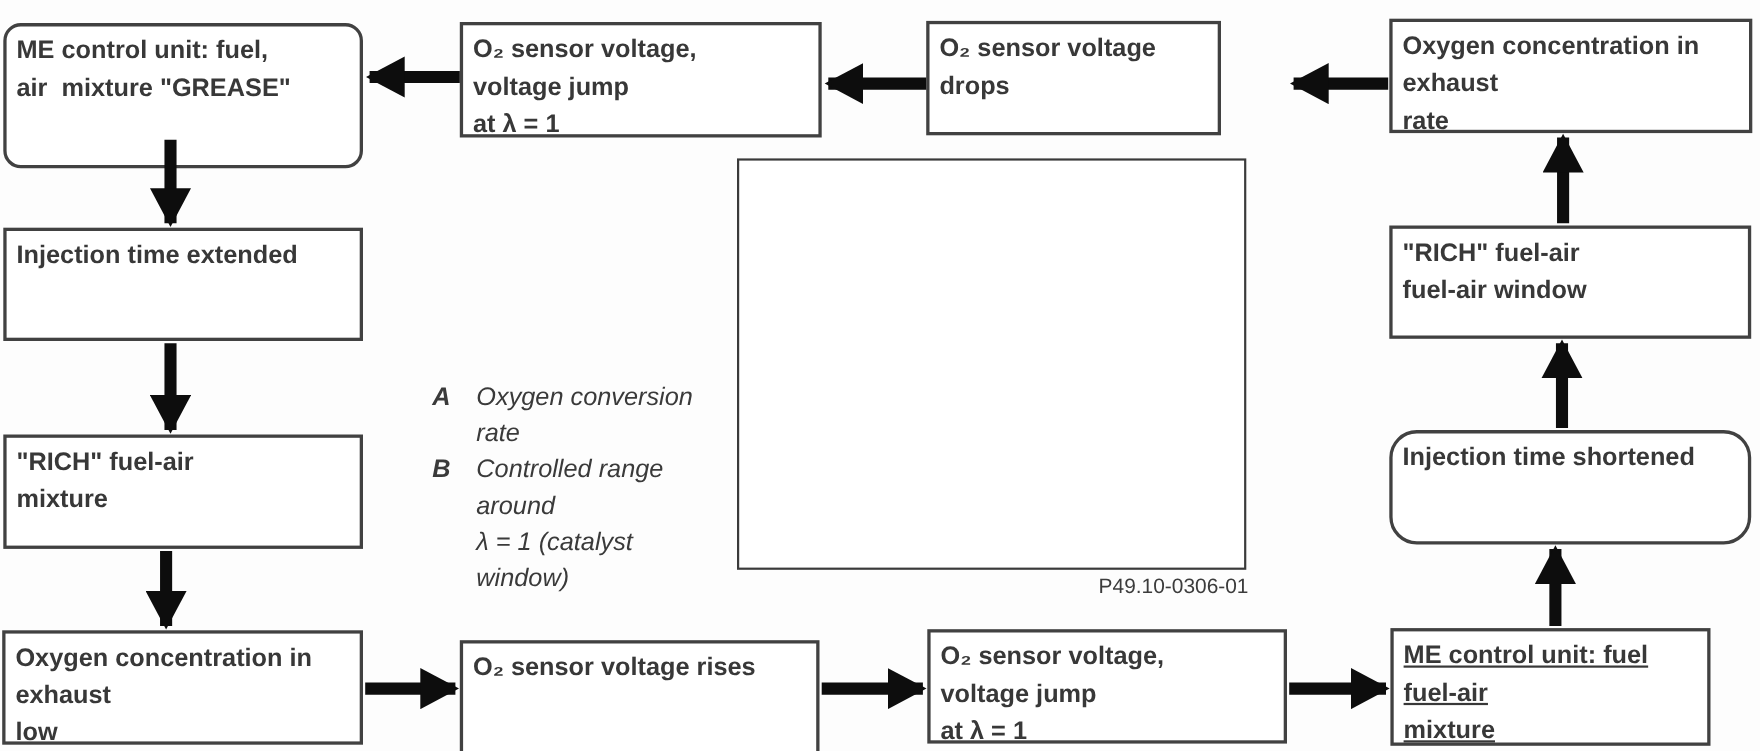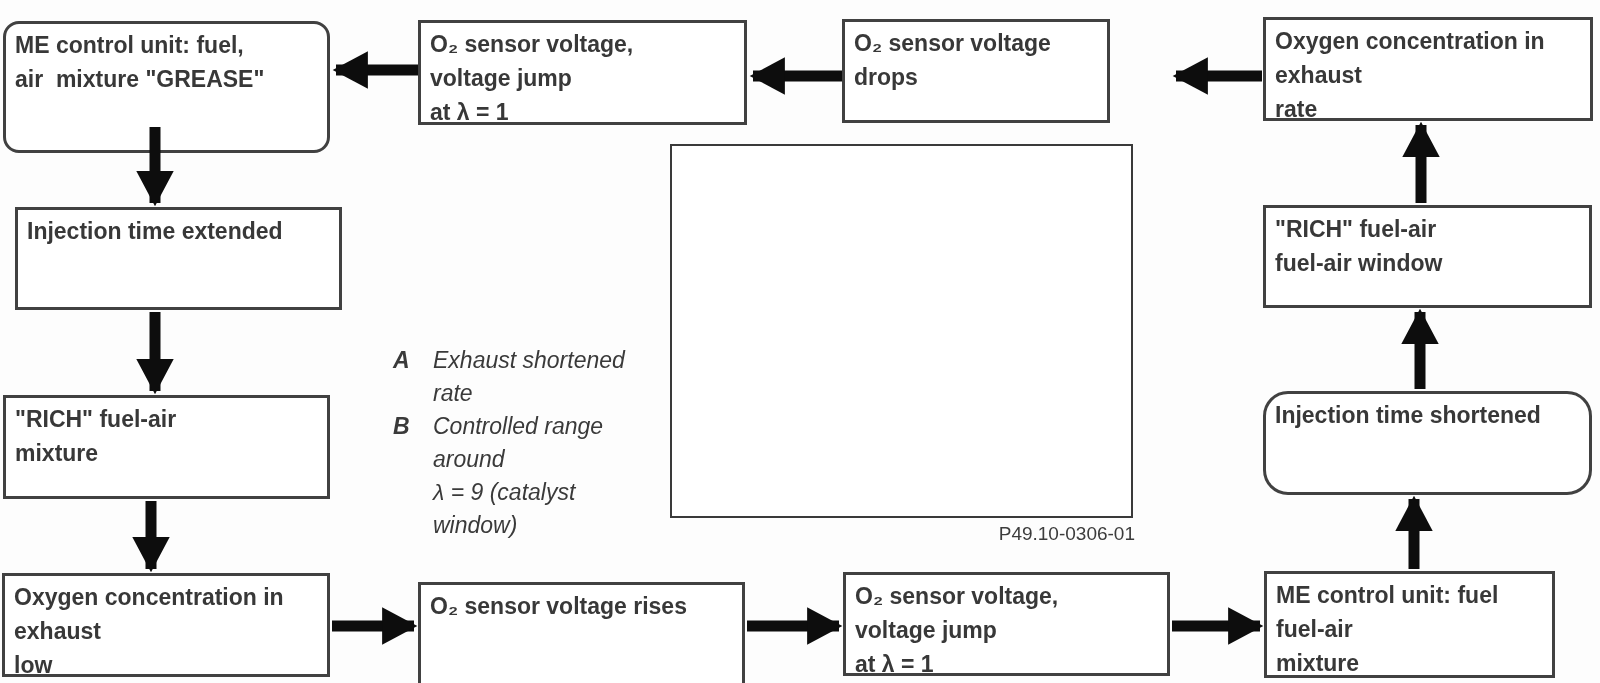--- a/index.html
+++ b/index.html
@@ -91,21 +91,21 @@
   <div class="box" style="left:842px; top:19px; width:268px; height:104px;">
     <div class="line">O₂ sensor voltage drops</div>
   </div>
 
   <div class="box" style="left:1263px; top:17px; width:330px; height:104px;">
     <div class="line">Oxygen concentration in</div>
     <div class="line">exhaust</div>
     <div class="line">rate</div>
   </div>
 
-  <div class="box" style="left:3px; top:207px; width:327px; height:103px;margin-left:12px;">
+  <div class="box" style="left:3px; top:207px; width:327px; height:103px;">
     <div class="line">Injection time extended</div>
   </div>
 
   <div class="box" style="left:3px; top:395px; width:327px; height:104px;">
     <div class="line">"RICH" fuel-air</div>
     <div class="line">mixture</div>
   </div>
 
   <div class="box" style="left:2px; top:573px; width:328px; height:104px;">
     <div class="line">Oxygen concentration in</div>
@@ -116,50 +116,50 @@
   <div class="box" style="left:418px; top:582px; width:327px; height:104px;">
     <div class="line">O₂ sensor voltage rises</div>
   </div>
 
   <div class="box" style="left:843px; top:572px; width:327px; height:104px;">
     <div class="line">O₂ sensor voltage,</div>
     <div class="line">voltage jump</div>
     <div class="line">at λ = 1</div>
   </div>
 
-  <div class="box" style="left:1264px; top:571px; width:291px; height:107px;">
+  <div class="box" style="left:1264px; top:571px; width:291px; height:107px;text-decoration:underline;">
     <div class="line">ME control unit: fuel</div>
     <div class="line">fuel-air</div>
     <div class="line">mixture</div>
   </div>
 
   <div class="box" style="left:1263px; top:391px; width:329px; height:104px;border-radius:25px;">
     <div class="line">Injection time shortened</div>
   </div>
 
   <div class="box" style="left:1263px; top:205px; width:329px; height:103px;">
     <div class="line">"RICH" fuel-air</div>
     <div class="line">fuel-air window</div>
   </div>
 
   <div class="center-box" style="left:670px; top:144px; width:463px; height:374px;"></div>
 
   <div class="part-label">P49.10-0306-01</div>
 
   <div class="legend">
     <span class="key">A</span>
-    <span class="text">Exhaust shortened</span>
+    <span class="text">Oxygen conversion</span>
     <span class="key"></span>
     <span class="text">rate</span>
     <span class="key">B</span>
     <span class="text">Controlled range</span>
     <span class="key"></span>
     <span class="text">around</span>
     <span class="key"></span>
-    <span class="text">λ = 9 (catalyst</span>
+    <span class="text">λ = 1 (catalyst</span>
     <span class="key"></span>
     <span class="text">window)</span>
   </div>
 
   <svg class="arrows" width="1600" height="683" viewBox="0 0 1600 683">
     <defs>
       <marker id="ah" markerUnits="strokeWidth" markerWidth="3.4" markerHeight="3.4" refX="2.9" refY="1.7" orient="auto">
         <path d="M0,0 L3.2,1.7 L0,3.4 z" fill="#0d0d0d"></path>
       </marker>
     </defs>

